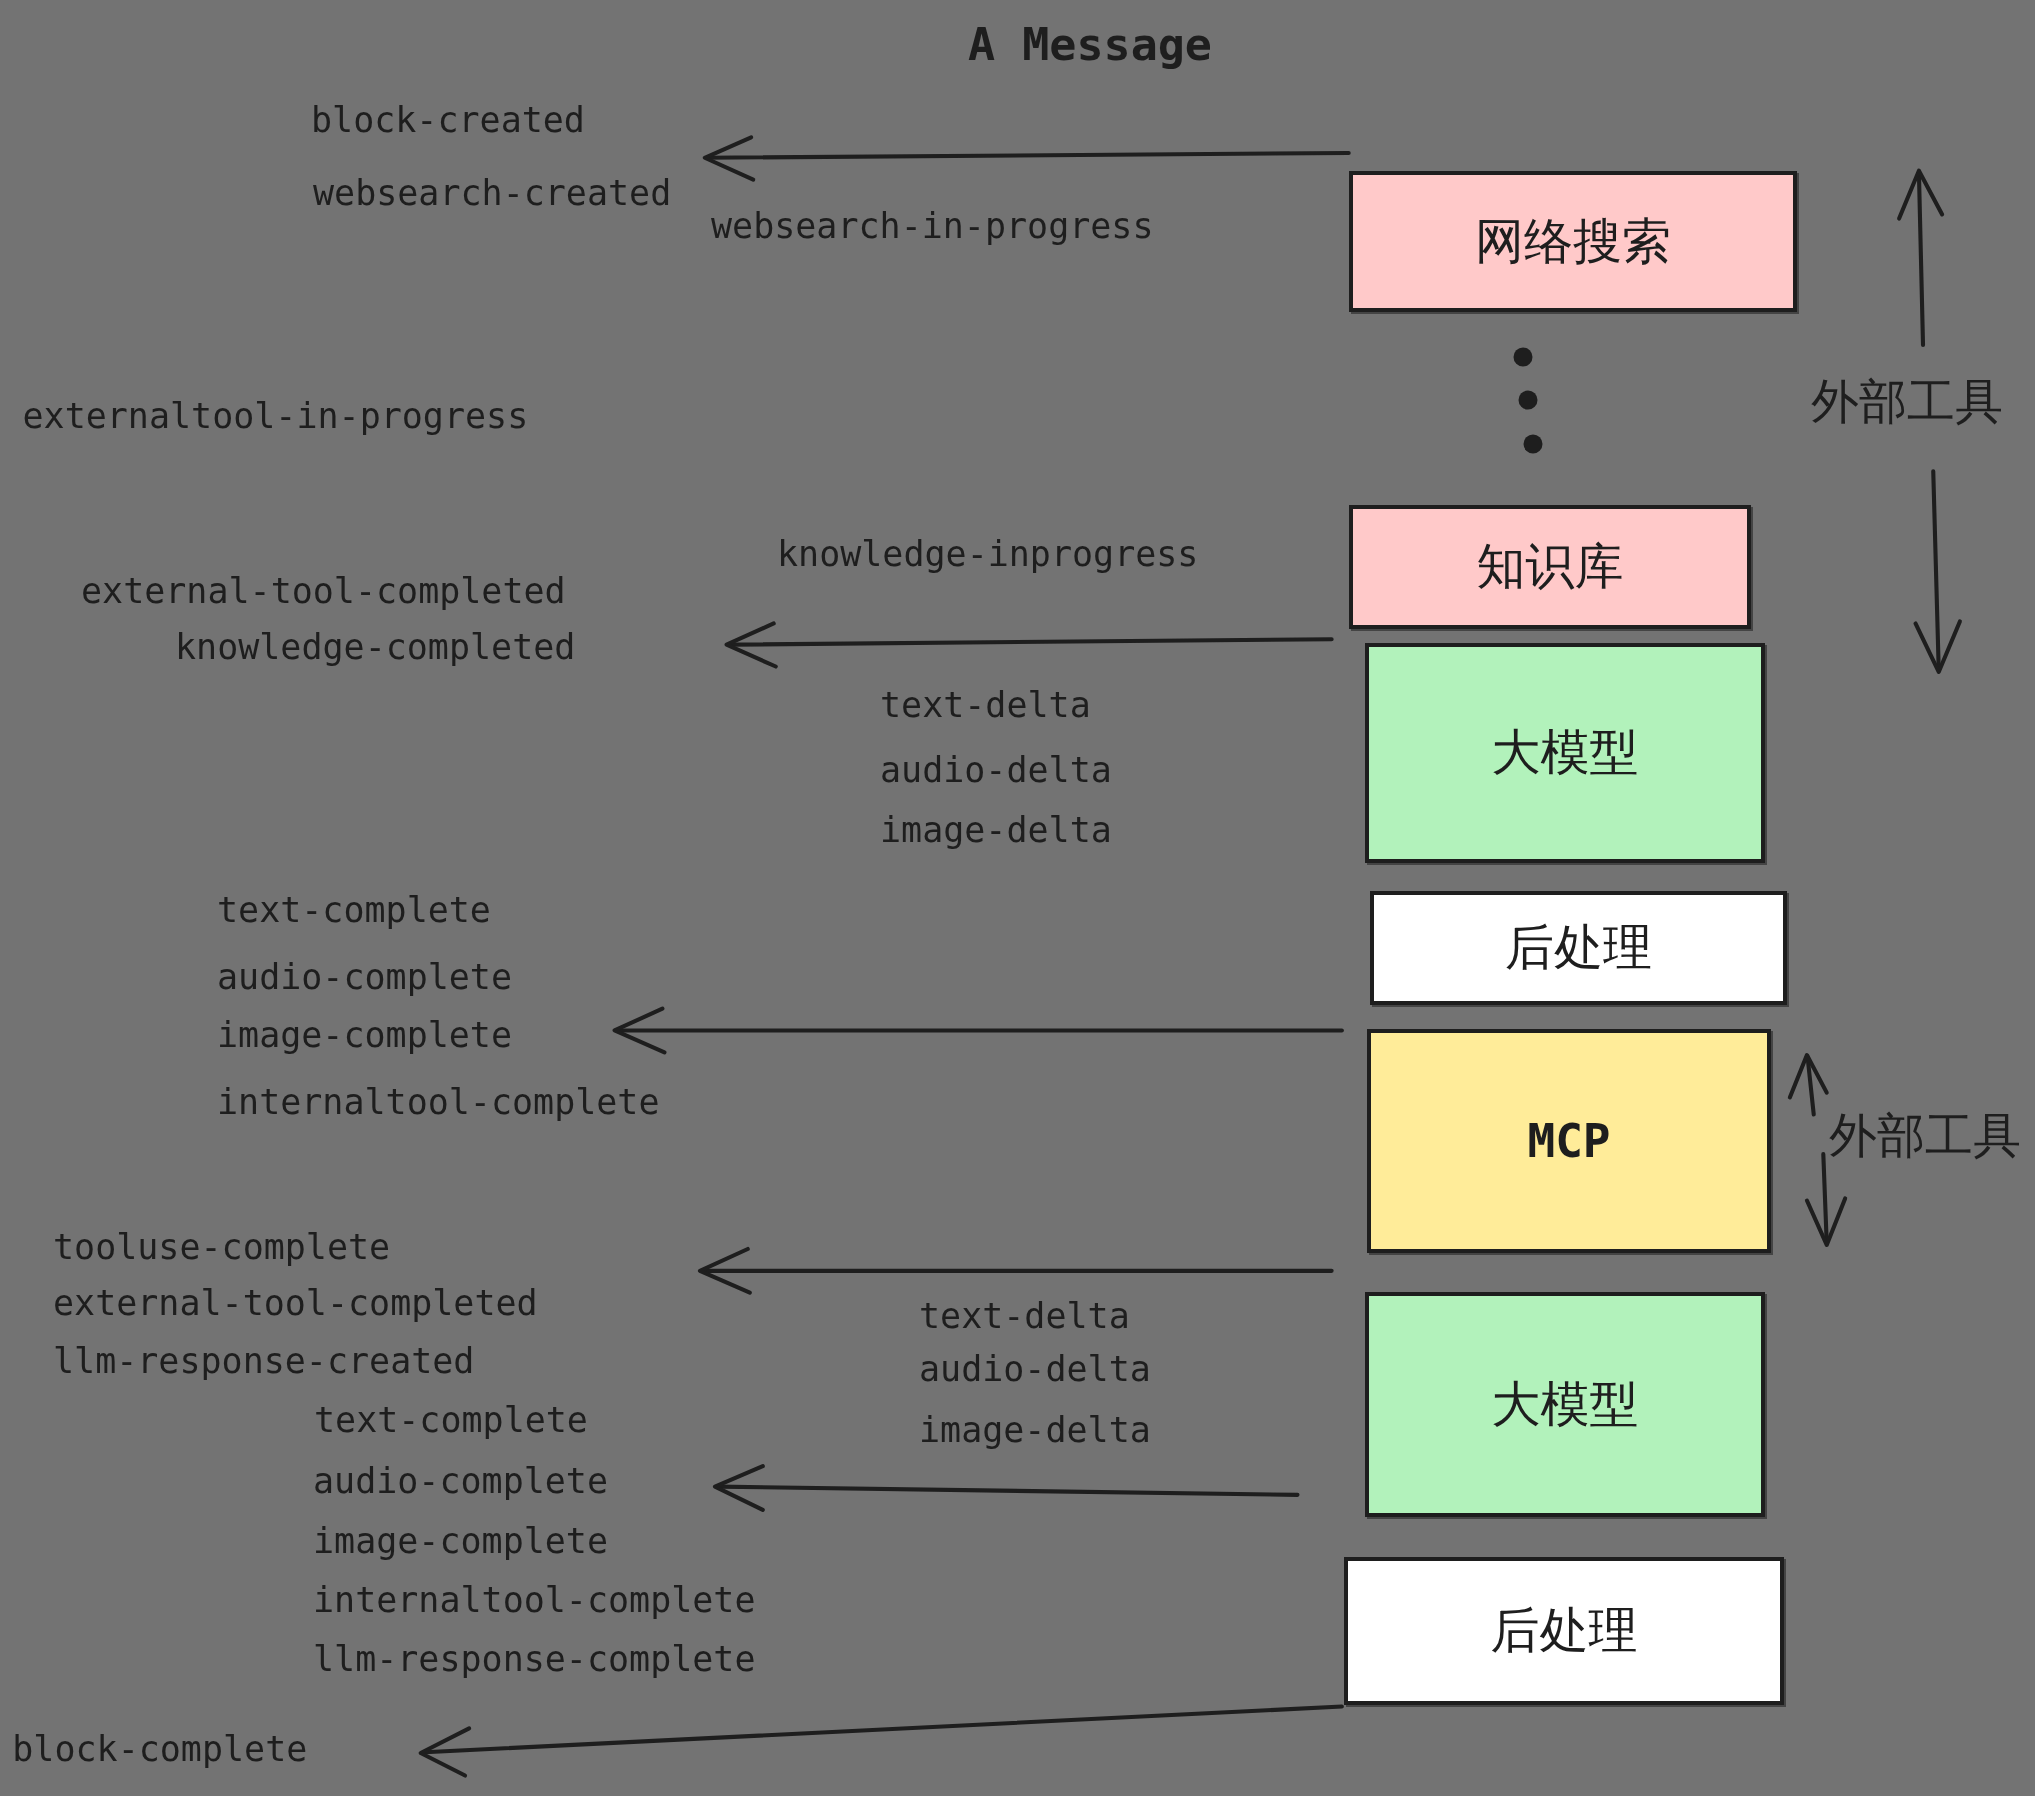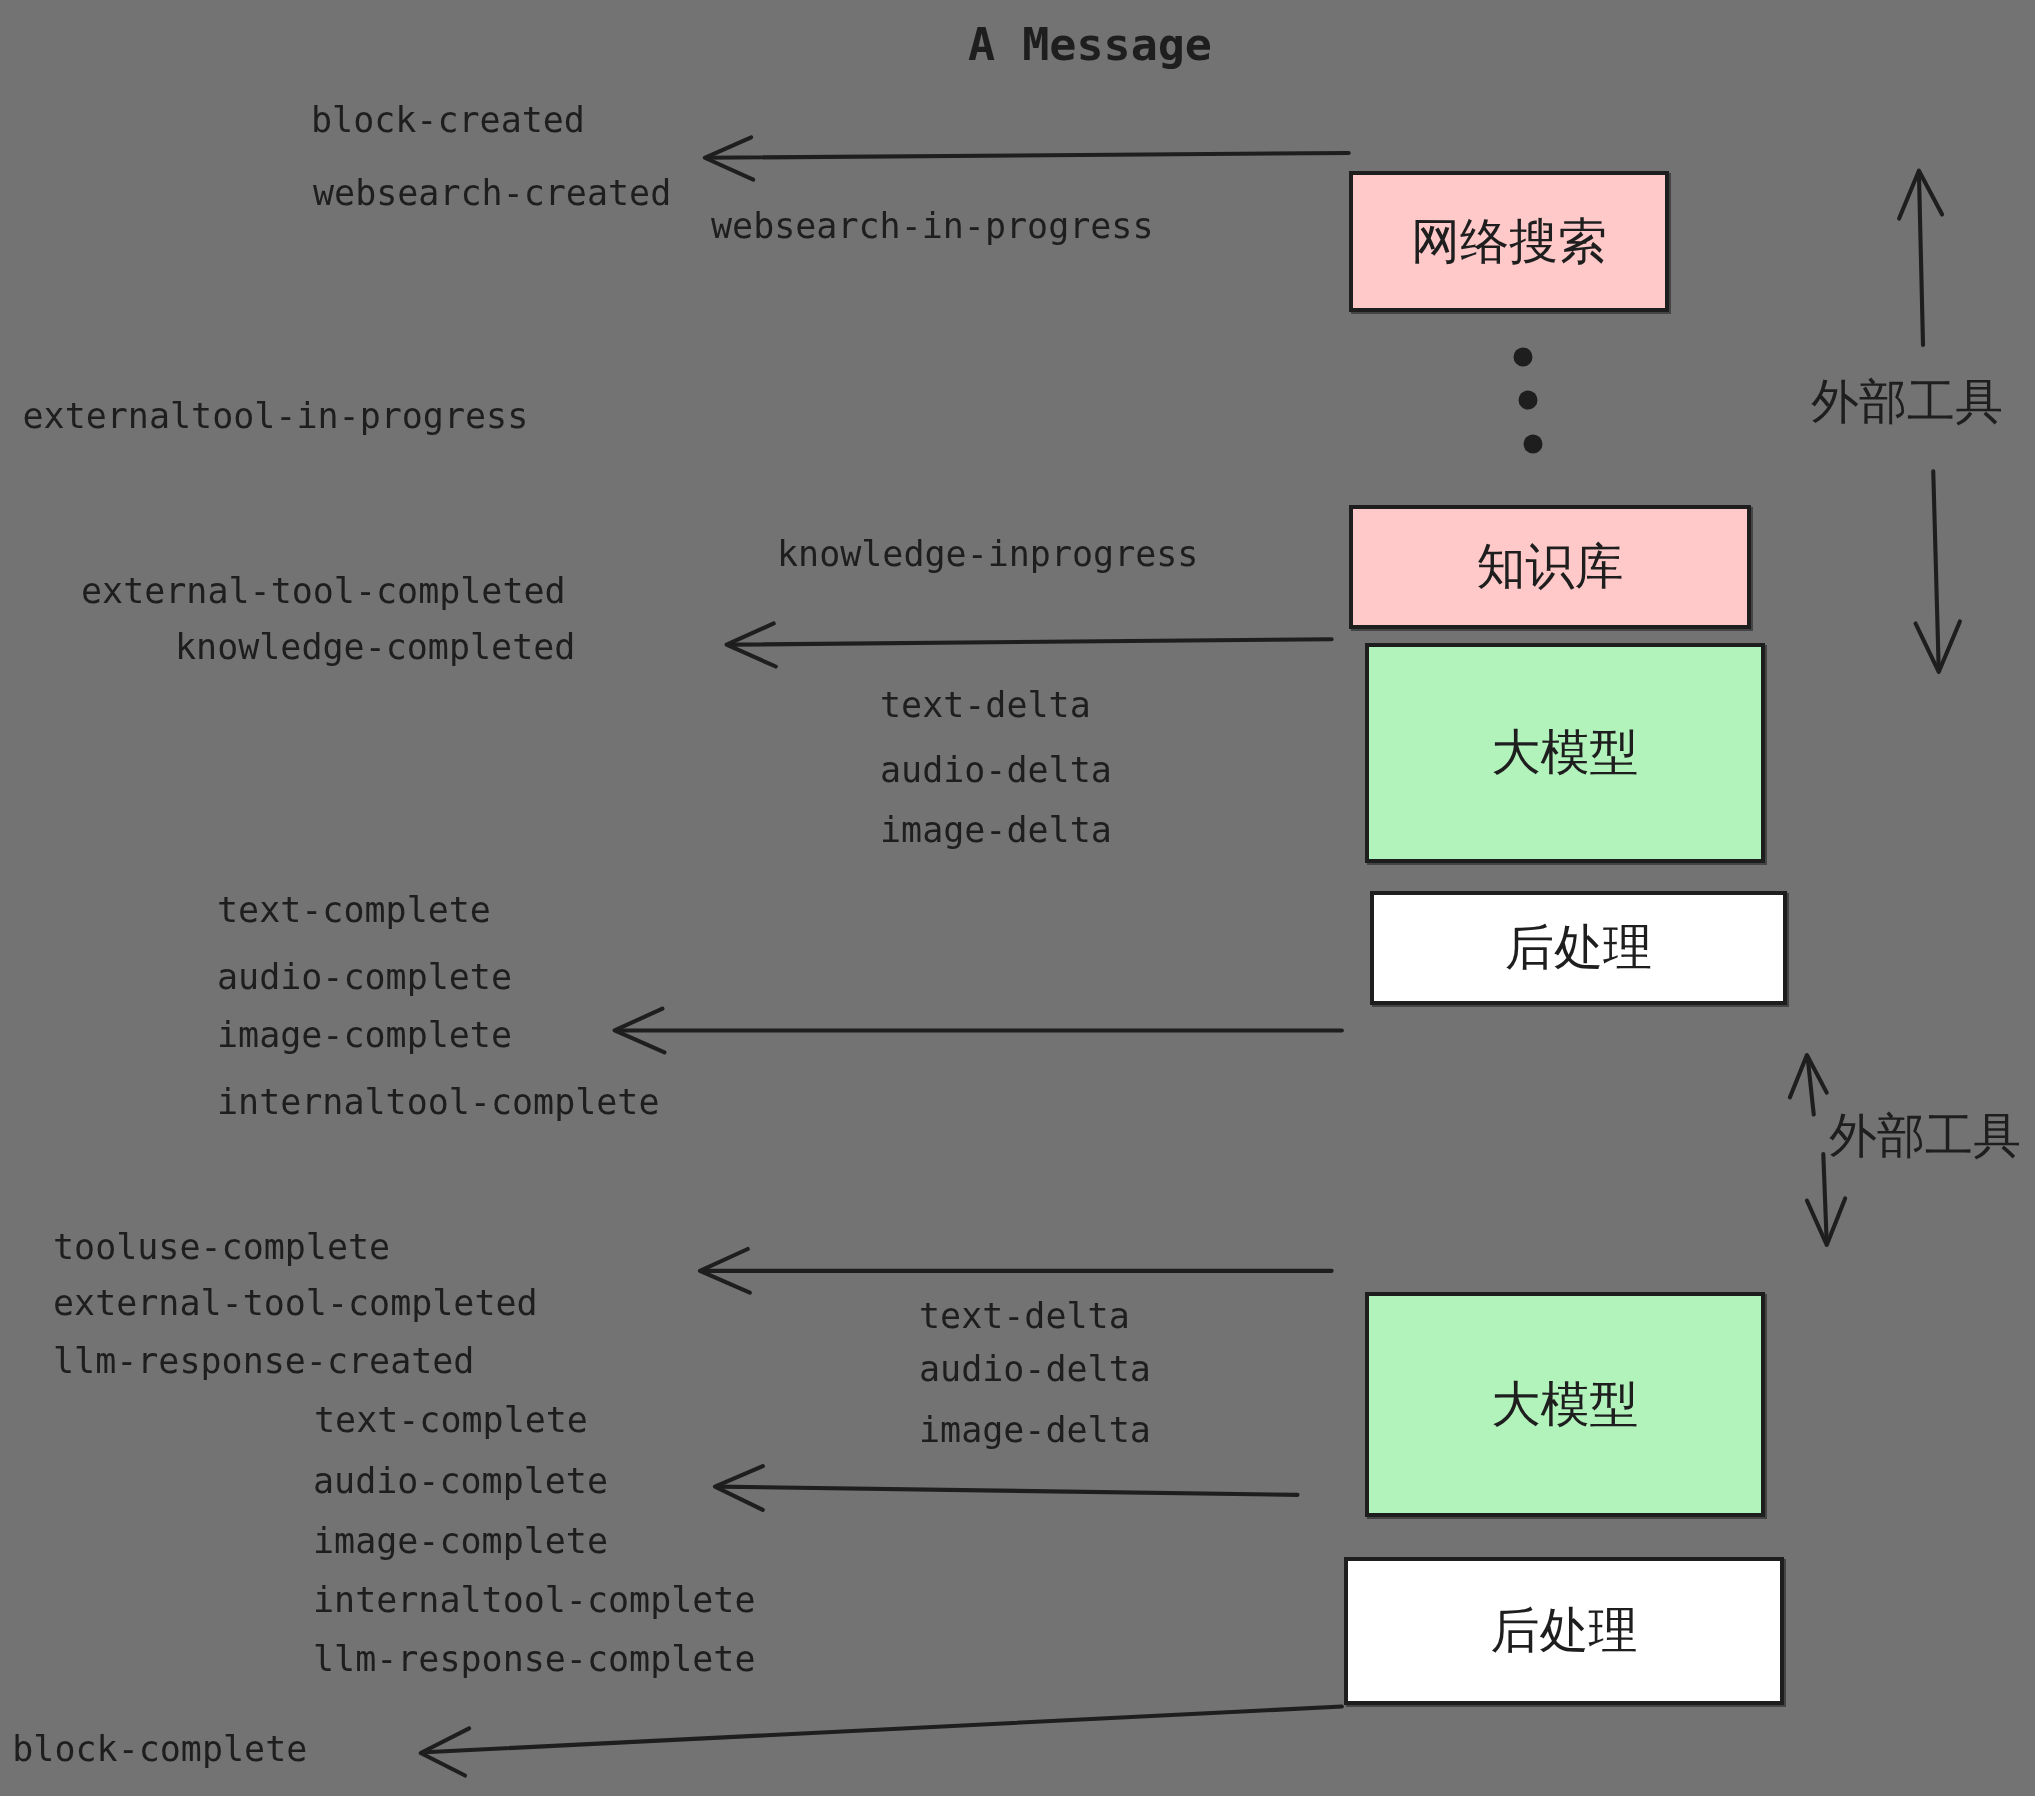--- a/index.html
+++ b/index.html
@@ -149,40 +149,43 @@
   <div class="evt" style="left:919px;top:1432px">image-delta</div>
 
   <div class="evt" style="left:314px;top:1422px">text-complete</div>
   <div class="evt" style="left:313px;top:1483px">audio-complete</div>
   <div class="evt" style="left:313px;top:1543px">image-complete</div>
   <div class="evt" style="left:313px;top:1602px">internaltool-complete</div>
   <div class="evt" style="left:313px;top:1661px">llm-response-complete</div>
 
   <div class="evt" style="left:12.3px;top:1751px">block-complete</div>
 
-  <div class="box" style="left: 1349px; top: 171px; width: 320px; height: 141px; background: rgb(255, 201, 201);">
+  <div class="box" style="left: 1349px; top: 171px; width: 448px; height: 141px; background: rgb(255, 201, 201);">
     <span class="lbl">网络搜索</span>
   </div>
 
   <div class="dot" style="left:1523px;top:357px"></div>
   <div class="dot" style="left:1528px;top:400px"></div>
   <div class="dot" style="left:1533px;top:444px"></div>
 
   <div class="box" style="left: 1349px; top: 505px; width: 402px; height: 124px; background: rgb(255, 201, 201);">
     <span class="lbl">知识库</span>
   </div>
 
   <div class="box" style="left: 1365px; top: 643px; width: 400px; height: 220px; background: rgb(178, 242, 187);">
     <span class="lbl">大模型</span>
   </div>
 
   <div class="box" style="left: 1370px; top: 891px; width: 417px; height: 114px; background: rgb(255, 255, 255);">
     <span class="lbl">后处理</span>
   </div>
 
+  <div class="box" style="left: 1367px; top: 1029px; width: 404px; height: 224px; background: rgb(255, 236, 153);">
+    <span class="lbl mono">MCP</span>
+  </div>
 
   <div class="box" style="left: 1365px; top: 1292px; width: 400px; height: 225px; background: rgb(178, 242, 187);">
     <span class="lbl">大模型</span>
   </div>
 
   <div class="box" style="left: 1344px; top: 1557px; width: 440px; height: 148px; background: rgb(255, 255, 255);">
     <span class="lbl">后处理</span>
   </div>
 
   <div class="side-label" style="left:1811px;top:402px">外部工具</div>

